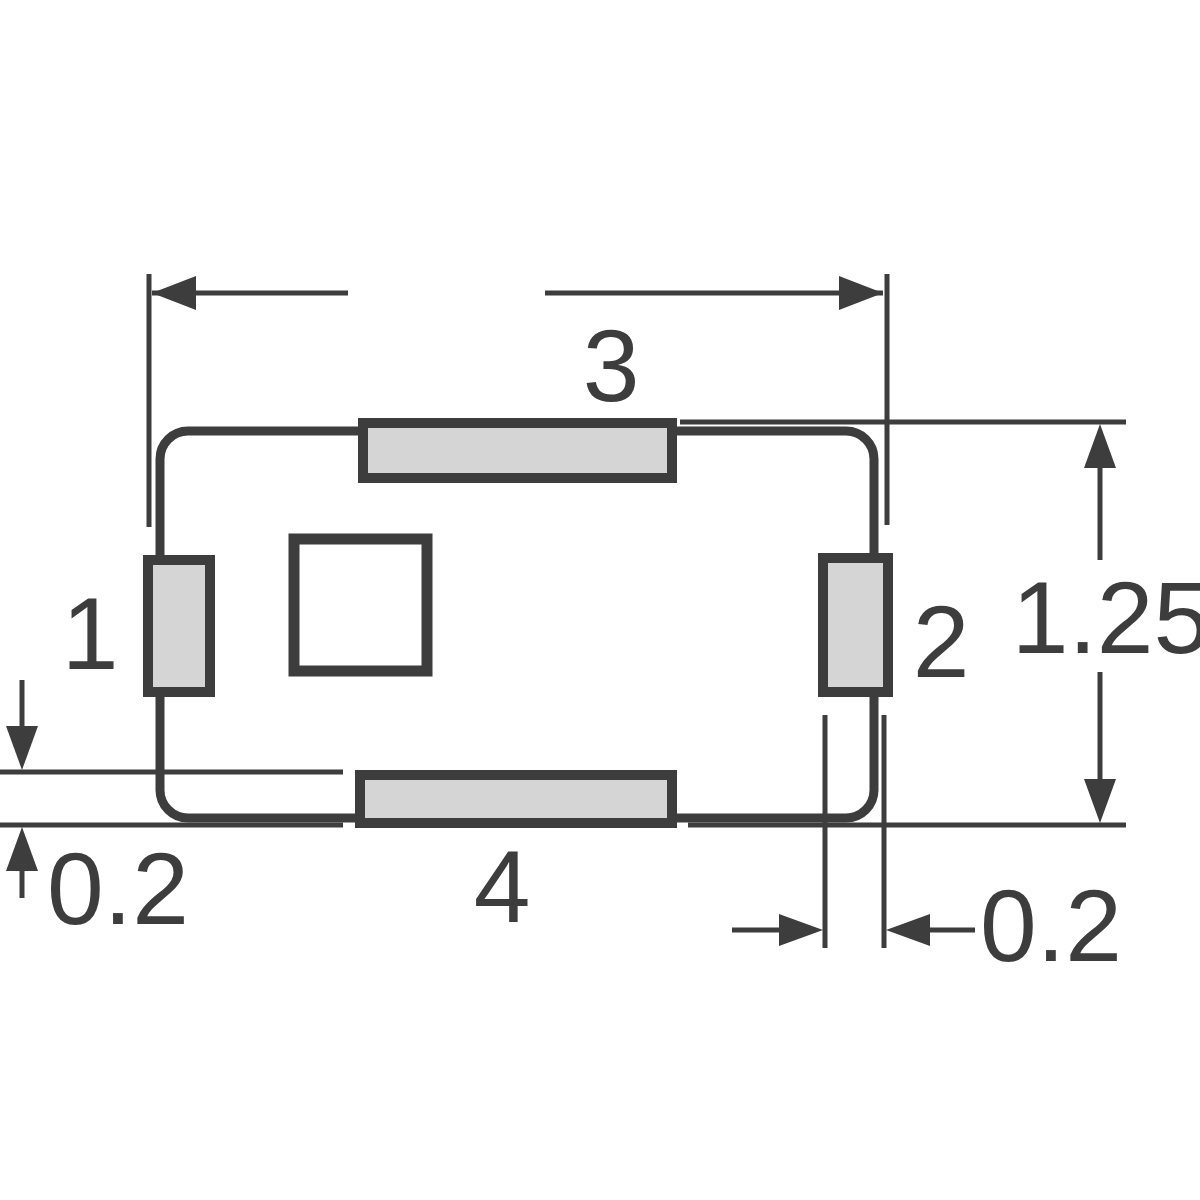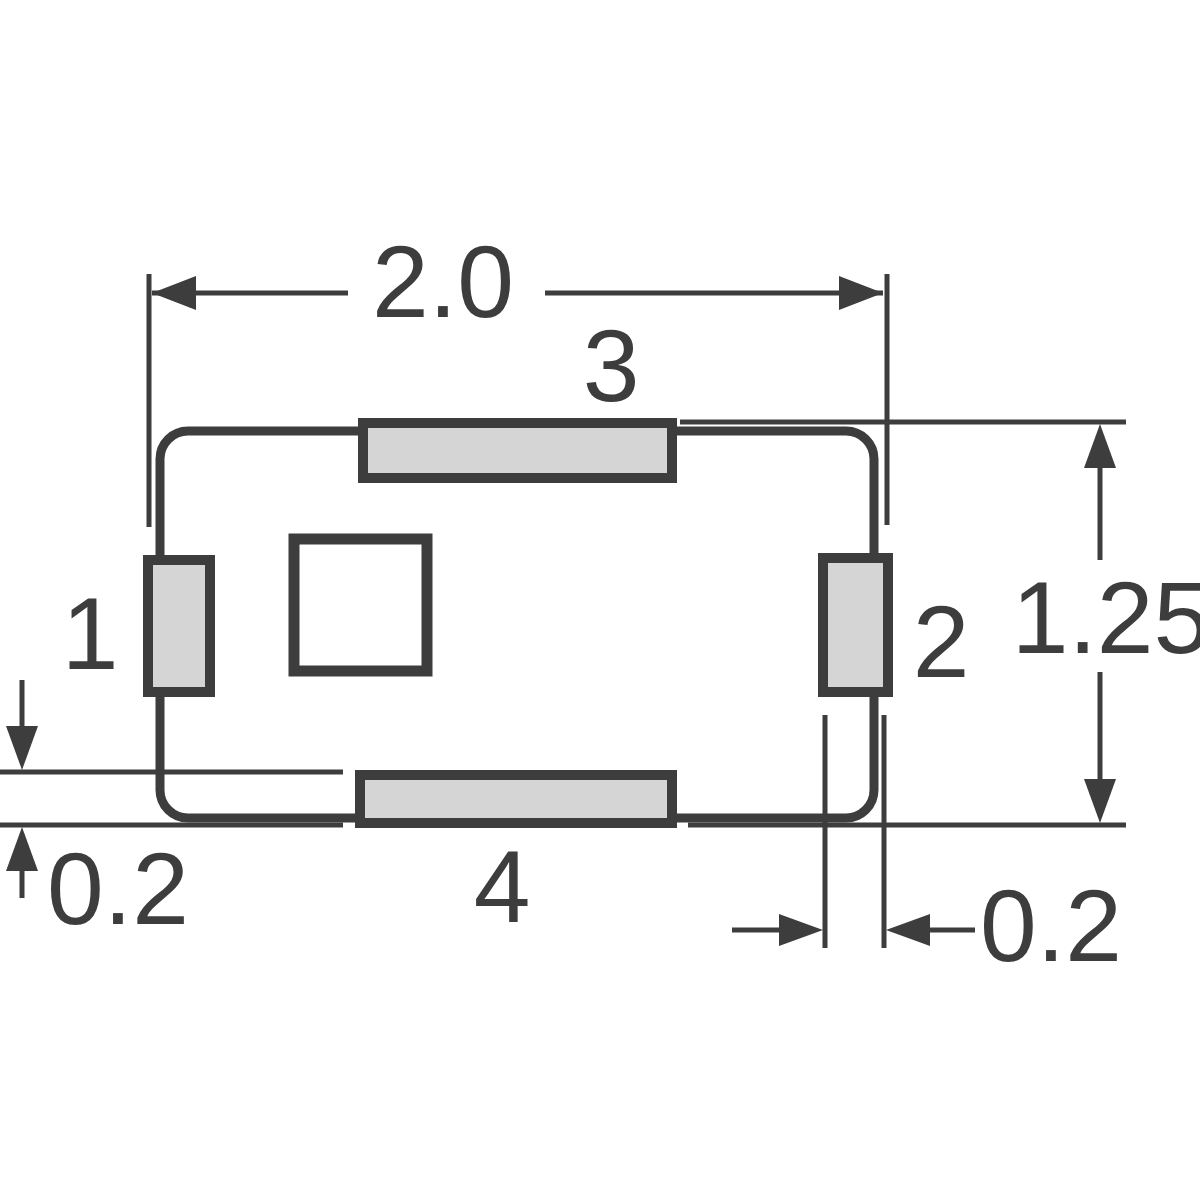--- a/index.html
+++ b/index.html
@@ -96,21 +96,20 @@
       <polygon class="arrow-head" points="883,293 839,276 839,310"></polygon>
       <polygon class="arrow-head" points="1100,424 1084,468 1116,468"></polygon>
       <polygon class="arrow-head" points="1100,823 1084,779 1116,779"></polygon>
       <polygon class="arrow-head" points="22,770 6,726 38,726"></polygon>
       <polygon class="arrow-head" points="22,827 6,871 38,871"></polygon>
       <polygon class="arrow-head" points="823,930 779,914 779,946"></polygon>
       <polygon class="arrow-head" points="886,930 930,914 930,946"></polygon>
     </g>
   </svg>
 
-  <div class="dim-text" style="left:443px; top:282px;">2.0</div>
 
   <div class="dim-text" style="left:1111px; top:618px;">1.25</div>
 
   <div class="dim-text" style="left:118px; top:889px;">0.2</div>
 
   <div class="dim-text" style="left:1051px; top:926px;">0.2</div>
 
   <div class="dim-text" style="left:90px; top:634px;">1</div>
 
   <div class="dim-text" style="left:941px; top:642px;">2</div>

